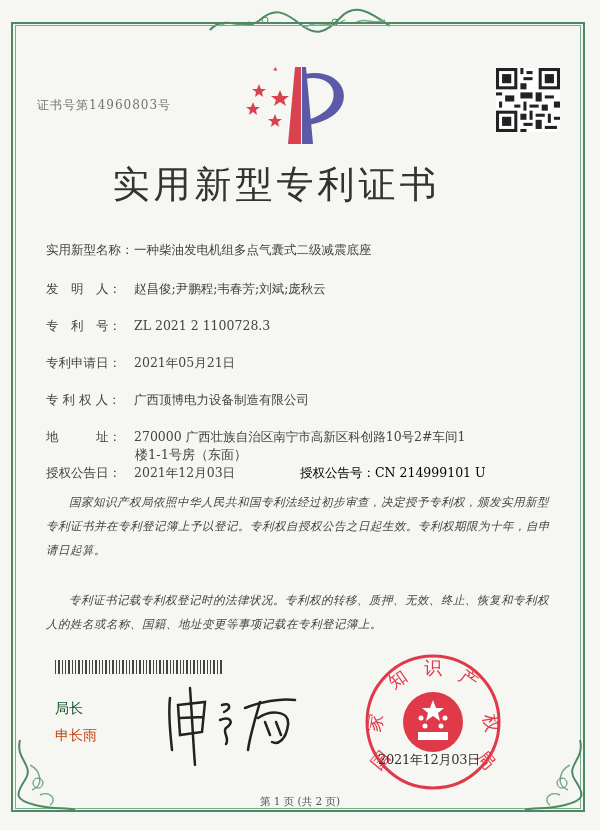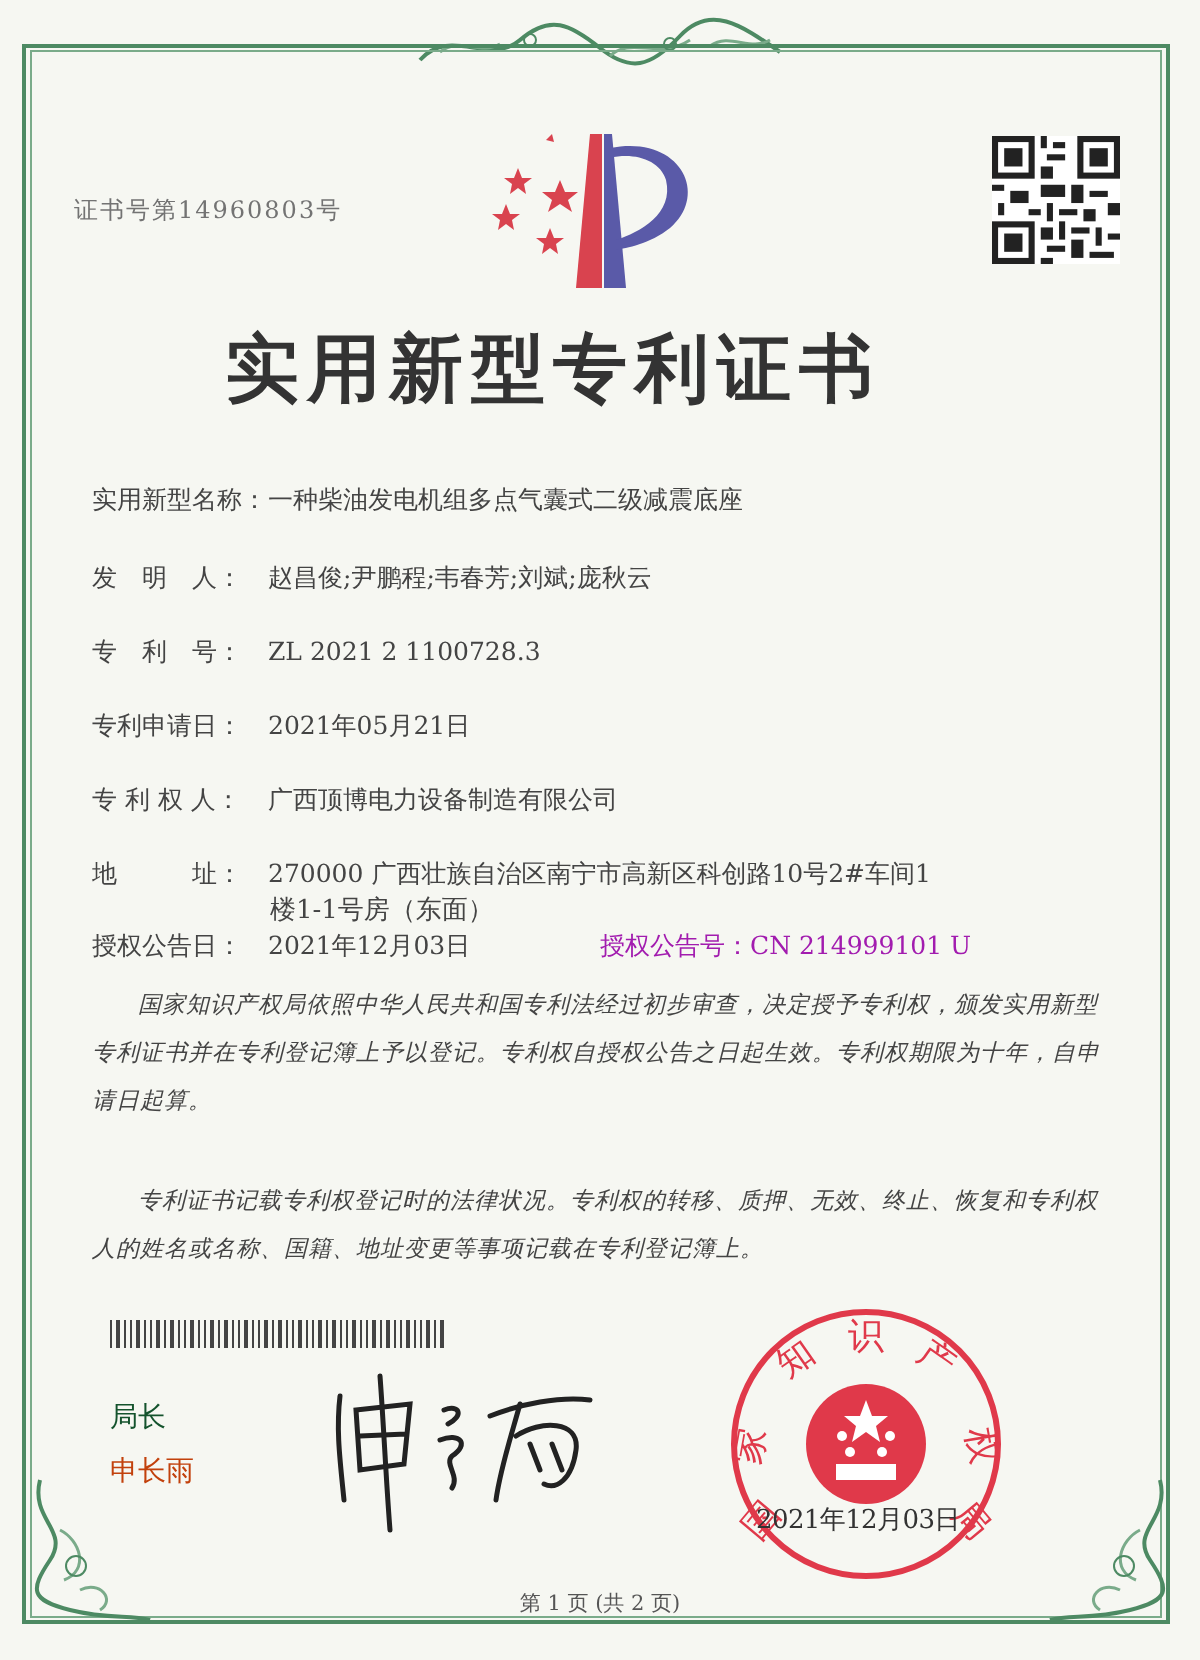--- a/index.html
+++ b/index.html
@@ -6,26 +6,26 @@
   body{width:600px;height:830px;background:#f6f7f2;position:relative;overflow:hidden;font-family:"DejaVu Serif",serif;color:#3a3a3a;}
   .frame-outer{position:absolute;left:11px;top:22px;width:574px;height:790px;border:2px solid #4d8a63;box-sizing:border-box;}
   .frame-inner{position:absolute;left:15px;top:25px;width:566px;height:784px;border:1px solid #7aab8a;box-sizing:border-box;}
   .ornament-top{position:absolute;left:205px;top:8px;width:190px;height:30px;}
   .corner{position:absolute;width:70px;height:80px;}
   .corner.bl{left:10px;top:735px;}
   .corner.br{right:10px;top:735px;transform:scaleX(-1);}
   .cert-no{position:absolute;left:37px;top:69px;font-size:12px;letter-spacing:1px;color:#737373;margin-top:28px;}
   .logo{position:absolute;left:245px;top:62px;width:110px;height:85px;}
   .qr{position:absolute;left:496px;top:68px;width:64px;height:64px;}
-  .title{position:absolute;left:0;width:553px;top:160px;text-align:center;font-size:37px;letter-spacing:4px;color:#333;font-family:"DejaVu Sans",sans-serif;font-weight:bold;}
+  .title{position:absolute;left:0;width:553px;top:160px;text-align:center;font-size:37px;letter-spacing:4px;color:#333;font-family:"DejaVu Sans",sans-serif;font-weight:normal;}
   .row{position:absolute;left:46px;font-size:12.5px;color:#444;white-space:nowrap;}
   .row .lbl{display:inline-block;width:88px;}
   .row .val{display:inline-block;}
   .addr2{position:absolute;left:135px;top:446px;font-size:13px;color:#444;}
-  .row2lbl{position:absolute;left:300px;font-size:12.5px;color:#a21caf;}
+  .row2lbl{position:absolute;left:300px;font-size:12.5px;color:#000000;}
   .para{position:absolute;left:46px;width:510px;font-size:11.5px;line-height:24px;color:#444;font-style:italic;letter-spacing:0.5px;}
   .barcode{position:absolute;left:55px;top:660px;width:168px;height:14px;}
   .dir-title{position:absolute;left:55px;top:700px;font-size:14px;font-family:"DejaVu Sans",sans-serif;color:#14532d;}
   .dir-name{position:absolute;left:55px;top:727px;font-size:14px;font-family:"DejaVu Sans",sans-serif;color:#c2410c;}
   .signature{position:absolute;left:160px;top:680px;width:150px;height:90px;}
   .seal{position:absolute;left:363px;top:652px;width:140px;height:140px;}
   .seal-date{position:absolute;left:378px;top:751px;font-size:13px;color:#333;letter-spacing:-0.3px;}
   .page-no{position:absolute;left:0;width:600px;top:795px;text-align:center;font-size:10.5px;color:#555;}
 </style>
 </head>

